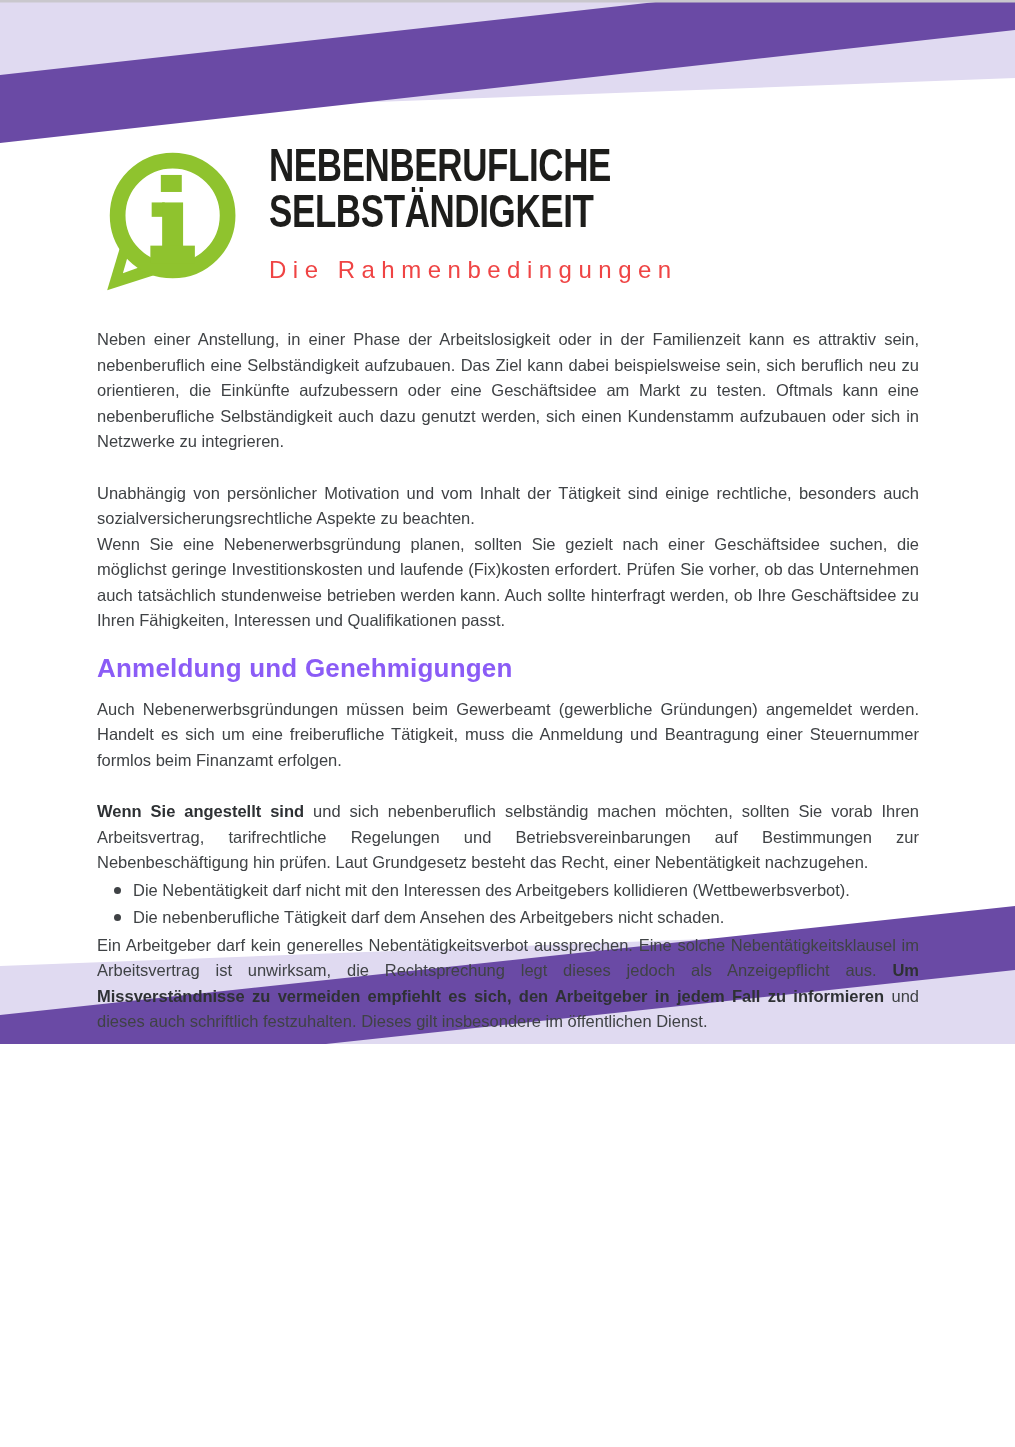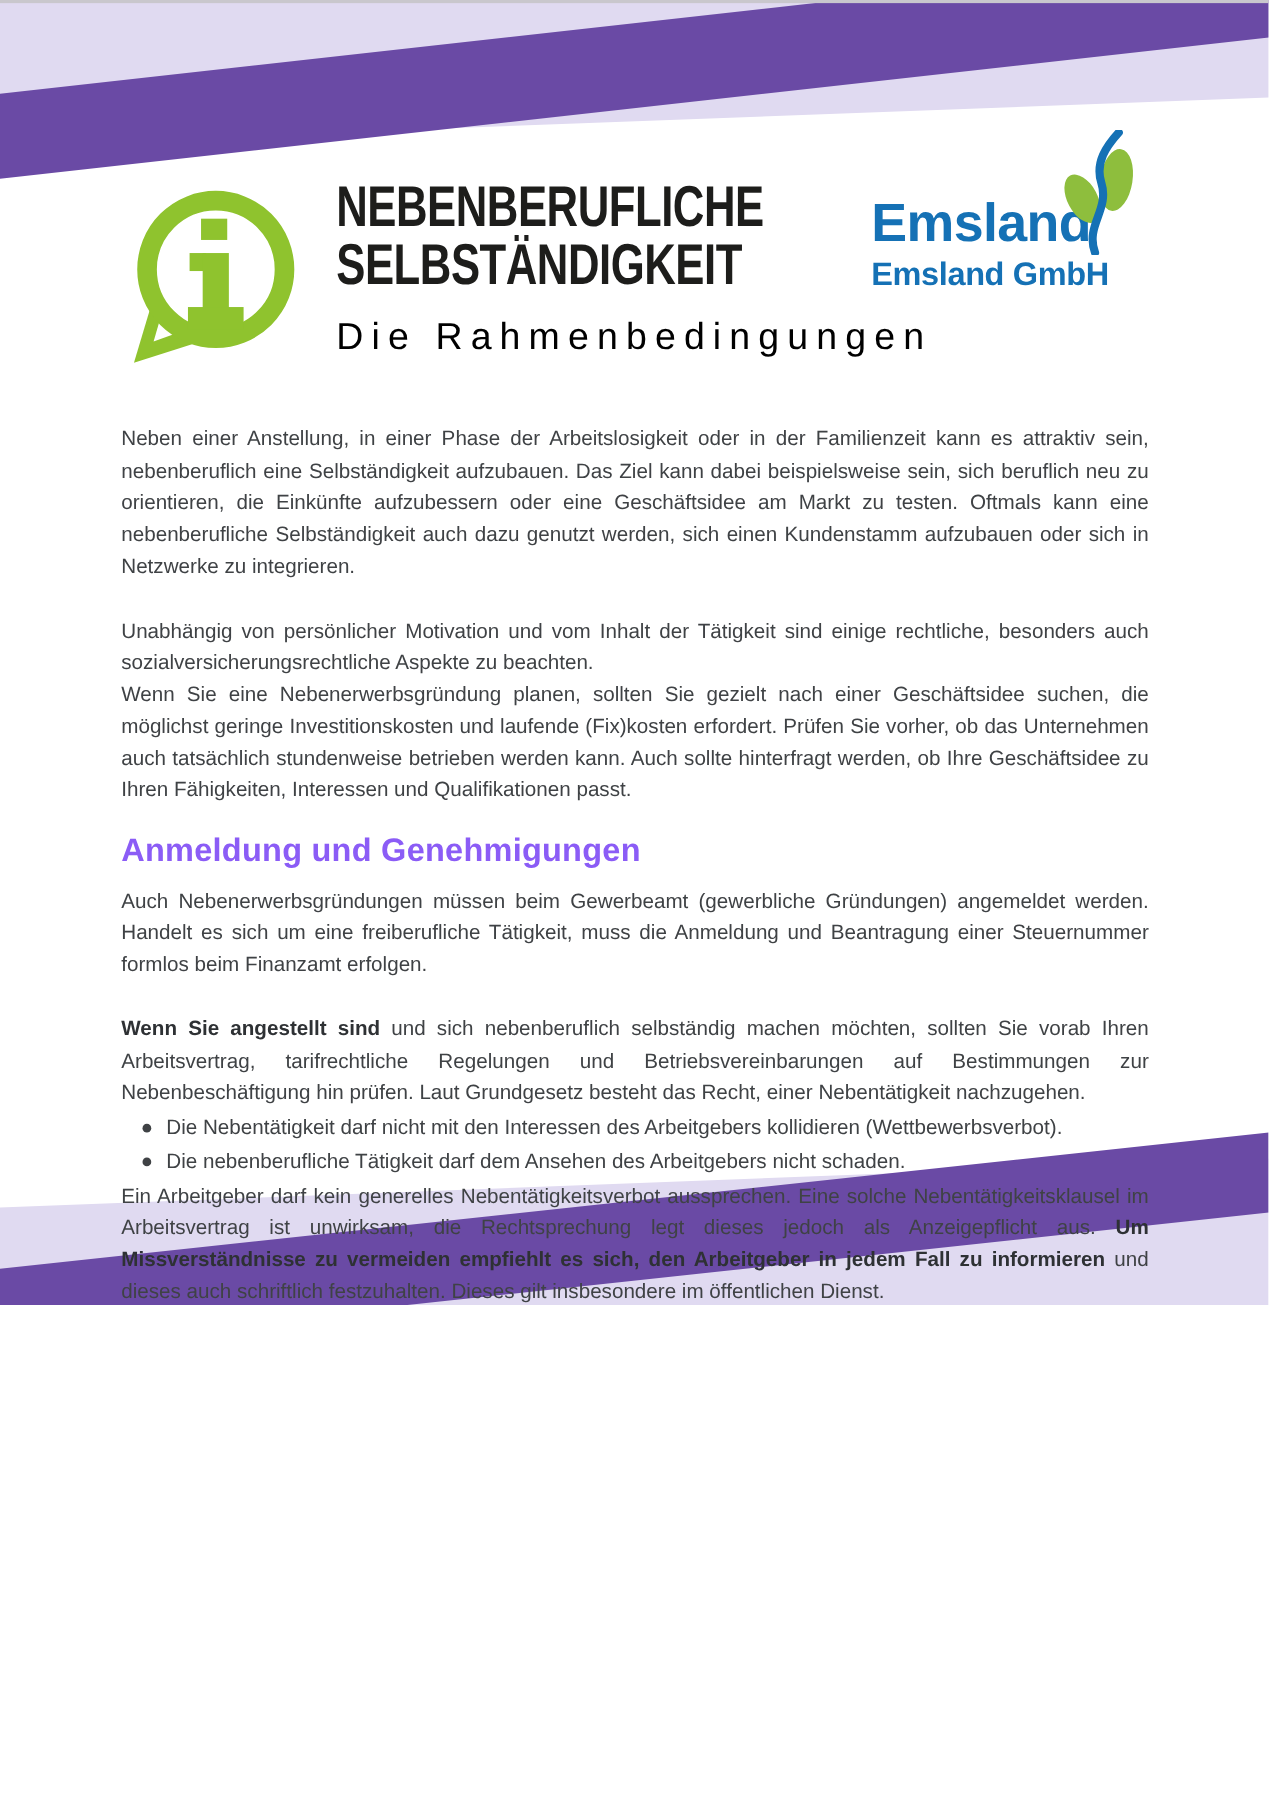--- a/index.html
+++ b/index.html
@@ -27,40 +27,40 @@
   }
   .title-block { position: absolute; left: 269px; top: 142px; }
   .title-line {
     font-size: 46px; line-height: 46px; font-weight: 800;
     color: #1d1d1b; white-space: nowrap;
     display: inline-block; transform: scaleX(0.76); transform-origin: 0 50%;
     letter-spacing: -0.5px;
   }
   .subtitle {
     margin-top: 22px;
-    font-size: 30px; line-height: 28px; font-weight: 400;
-    letter-spacing: 6.5px; color: #000000; white-space: nowrap;
+    font-size: 24px; line-height: 28px; font-weight: 400;
+    letter-spacing: 6.5px; color: #ef4444; white-space: nowrap;
   }
 
   .brand-block { position: absolute; left: 697px; top: 104px; width: 215px; }
   .brand-leaves { position: absolute; left: 152px; top: 0; width: 62px; height: 100px; }
   .brand-name {
     margin-top: 52px;
     font-size: 43px; line-height: 46px; font-weight: 700;
     color: #1571B5; letter-spacing: -0.5px;
   }
   .brand-company {
     margin-top: 3px;
     font-size: 26px; line-height: 28px; font-weight: 700;
     color: #1571B5; letter-spacing: -0.3px;
   }
 
   
   main {
-    position: absolute; left: 97px; top: 339px; width: 822px;
+    position: absolute; left: 97px; top: 327px; width: 822px;
     font-size: 16.5px; line-height: 25.5px; color: #3F4245;
     text-align: justify;
   }
   p { margin: 0; }
   .gap-after { margin-bottom: 26px; }
   .section-heading {
     margin: 18px 0 13px 0;
     font-size: 26px; line-height: 32px; font-weight: 700;
     color: #8b5cf6; text-align: left; letter-spacing: 0.2px;
   }
@@ -105,29 +105,20 @@
       <rect x="40" y="76" width="34" height="14"></rect>
     </g>
   </svg>
 
   <header class="title-block">
     <div><span class="title-line">NEBENBERUFLICHE</span></div>
     <div><span class="title-line">SELBSTÄNDIGKEIT</span></div>
     <div class="subtitle">Die Rahmenbedingungen</div>
   </header>
 
-  <div class="brand-block">
-    <svg class="brand-leaves" viewBox="0 0 62 100" aria-hidden="true">
-      <ellipse cx="17" cy="55" rx="12" ry="21" transform="rotate(-28 17 55)" fill="#8EBE3D"></ellipse>
-      <ellipse cx="44" cy="40" rx="13" ry="25" transform="rotate(9 44 40)" fill="#8EBE3D"></ellipse>
-      <path d="M27,98 C19,76 39,64 32,42 C27,26 36,13 46,2" fill="none" stroke="#1571B5" stroke-width="6.5" stroke-linecap="round"></path>
-    </svg>
-    <div class="brand-name">Emsland</div>
-    <div class="brand-company">Emsland GmbH</div>
-  </div>
 
   <main>
     <p class="gap-after">Neben einer Anstellung, in einer Phase der Arbeitslosigkeit oder in der Familienzeit kann es attraktiv sein, nebenberuflich eine Selbständigkeit aufzubauen. Das Ziel kann dabei beispielsweise sein, sich beruflich neu zu orientieren, die Einkünfte aufzubessern oder eine Geschäftsidee am Markt zu testen. Oftmals kann eine nebenberufliche Selbständigkeit auch dazu genutzt werden, sich einen Kundenstamm aufzubauen oder sich in Netzwerke zu integrieren.</p>
 
     <p>Unabhängig von persönlicher Motivation und vom Inhalt der Tätigkeit sind einige rechtliche, besonders auch sozialversicherungsrechtliche Aspekte zu beachten.</p>
     <p>Wenn Sie eine Nebenerwerbsgründung planen, sollten Sie gezielt nach einer Geschäftsidee suchen, die möglichst geringe Investitionskosten und laufende (Fix)kosten erfordert. Prüfen Sie vorher, ob das Unternehmen auch tatsächlich stundenweise betrieben werden kann. Auch sollte hinterfragt werden, ob Ihre Geschäftsidee zu Ihren Fähigkeiten, Interessen und Qualifikationen passt.</p>
 
     <h2 class="section-heading">Anmeldung und Genehmigungen</h2>
 
     <p class="gap-after">Auch Nebenerwerbsgründungen müssen beim Gewerbeamt (gewerbliche Gründungen) angemeldet werden. Handelt es sich um eine freiberufliche Tätigkeit, muss die Anmeldung und Beantragung einer Steuernummer formlos beim Finanzamt erfolgen.</p>

